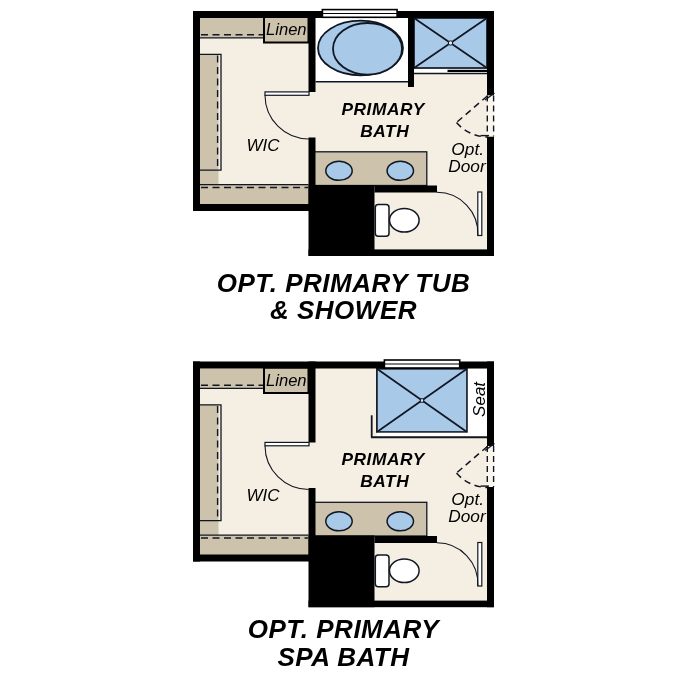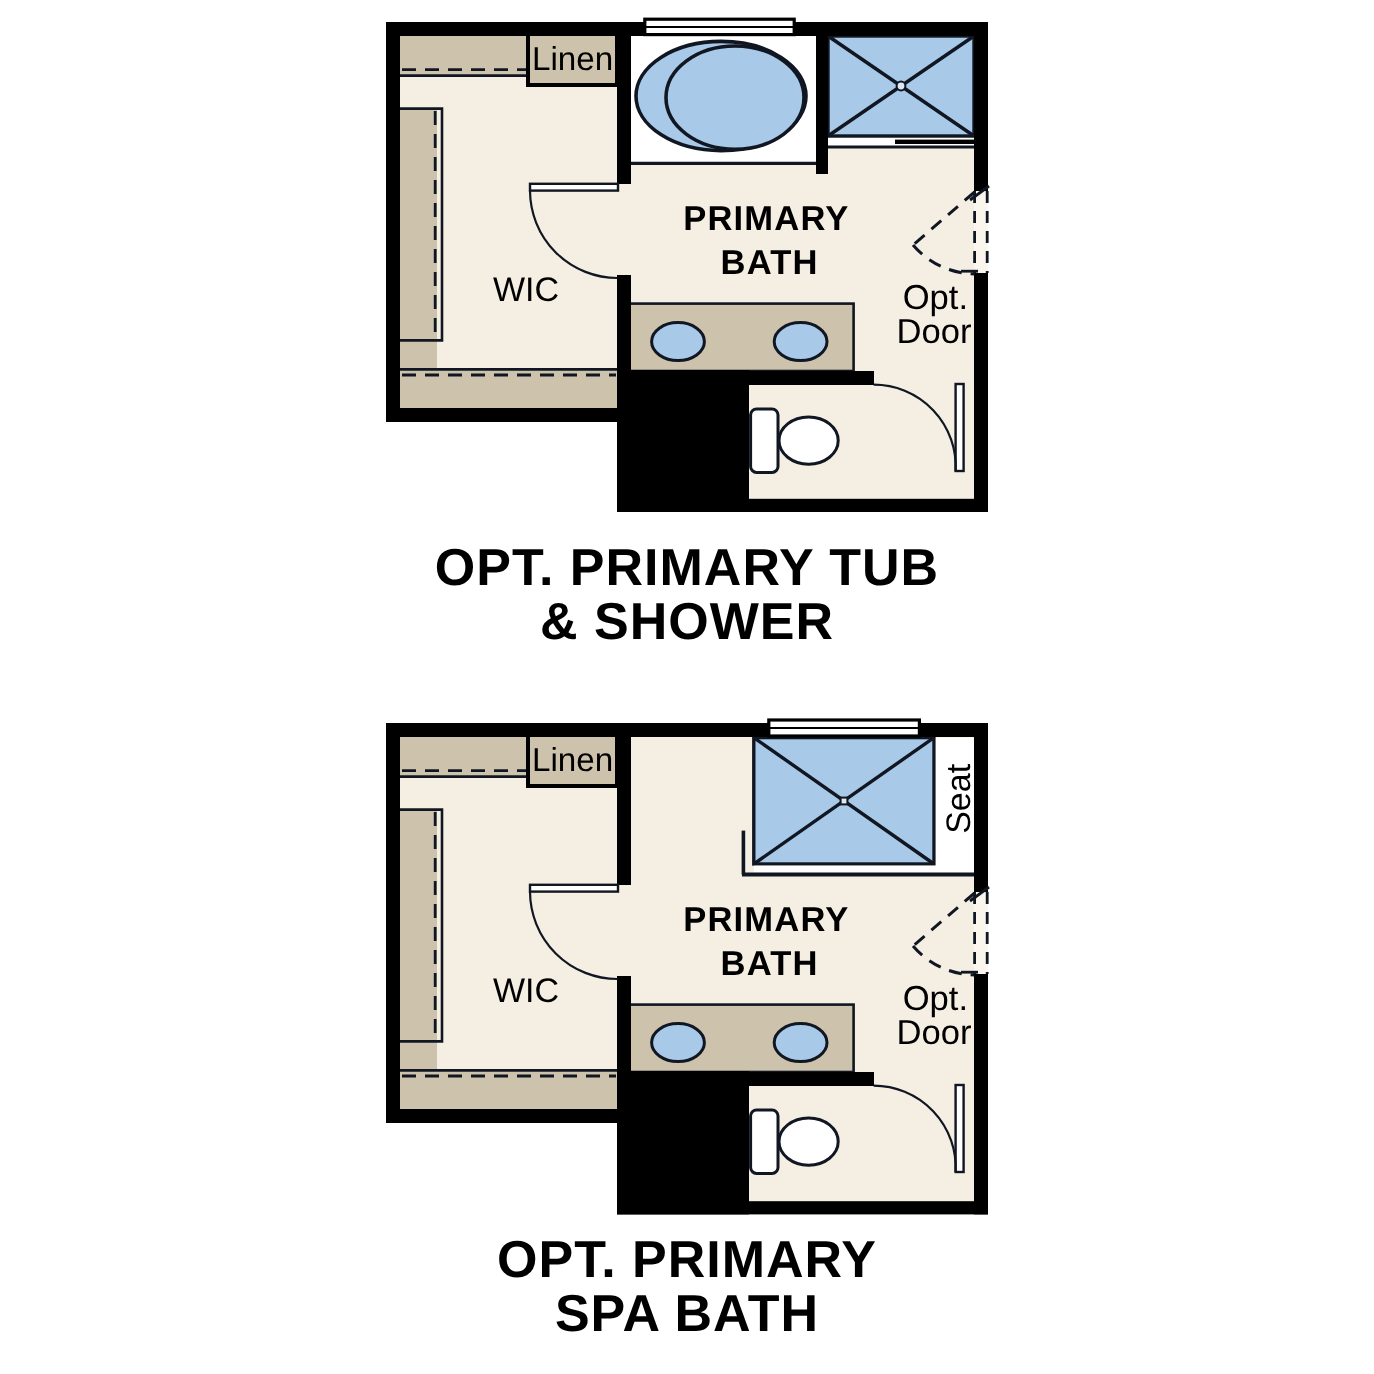--- a/index.html
+++ b/index.html
@@ -1,16 +1,16 @@
 <!DOCTYPE html>
 <html><head>
 <meta charset="utf-8">
 <style>
   html,body{margin:0;padding:0;background:#ffffff;}
-  .wrap{width:687px;height:687px;position:relative;background:#fff;}
+  .wrap{width:687px;height:687px;position:relative;background:#fff;font-style:italic;}
   svg{display:block;}
   text{font-family:"Liberation Sans", sans-serif;fill:#000;}
 </style>
 </head>
 <body>
 <div class="wrap">
 <svg width="687" height="687" viewBox="0 0 687 687">
 
   <rect x="0" y="0" width="687" height="687" fill="#ffffff"></rect>
 

